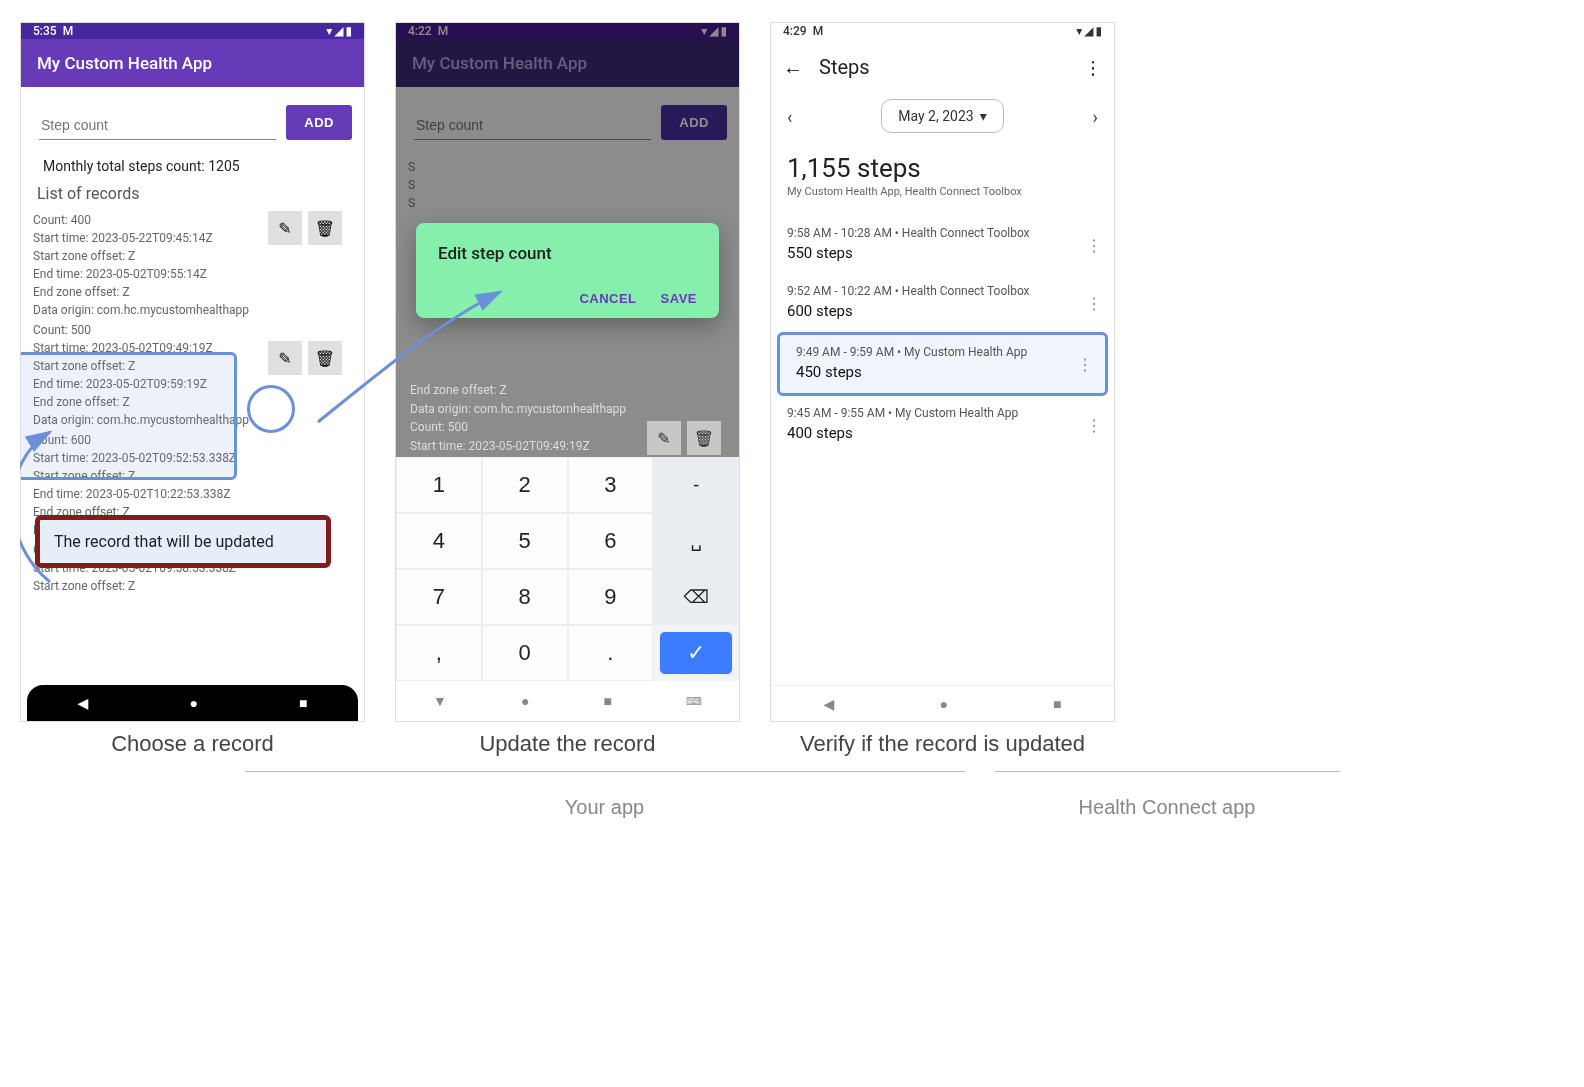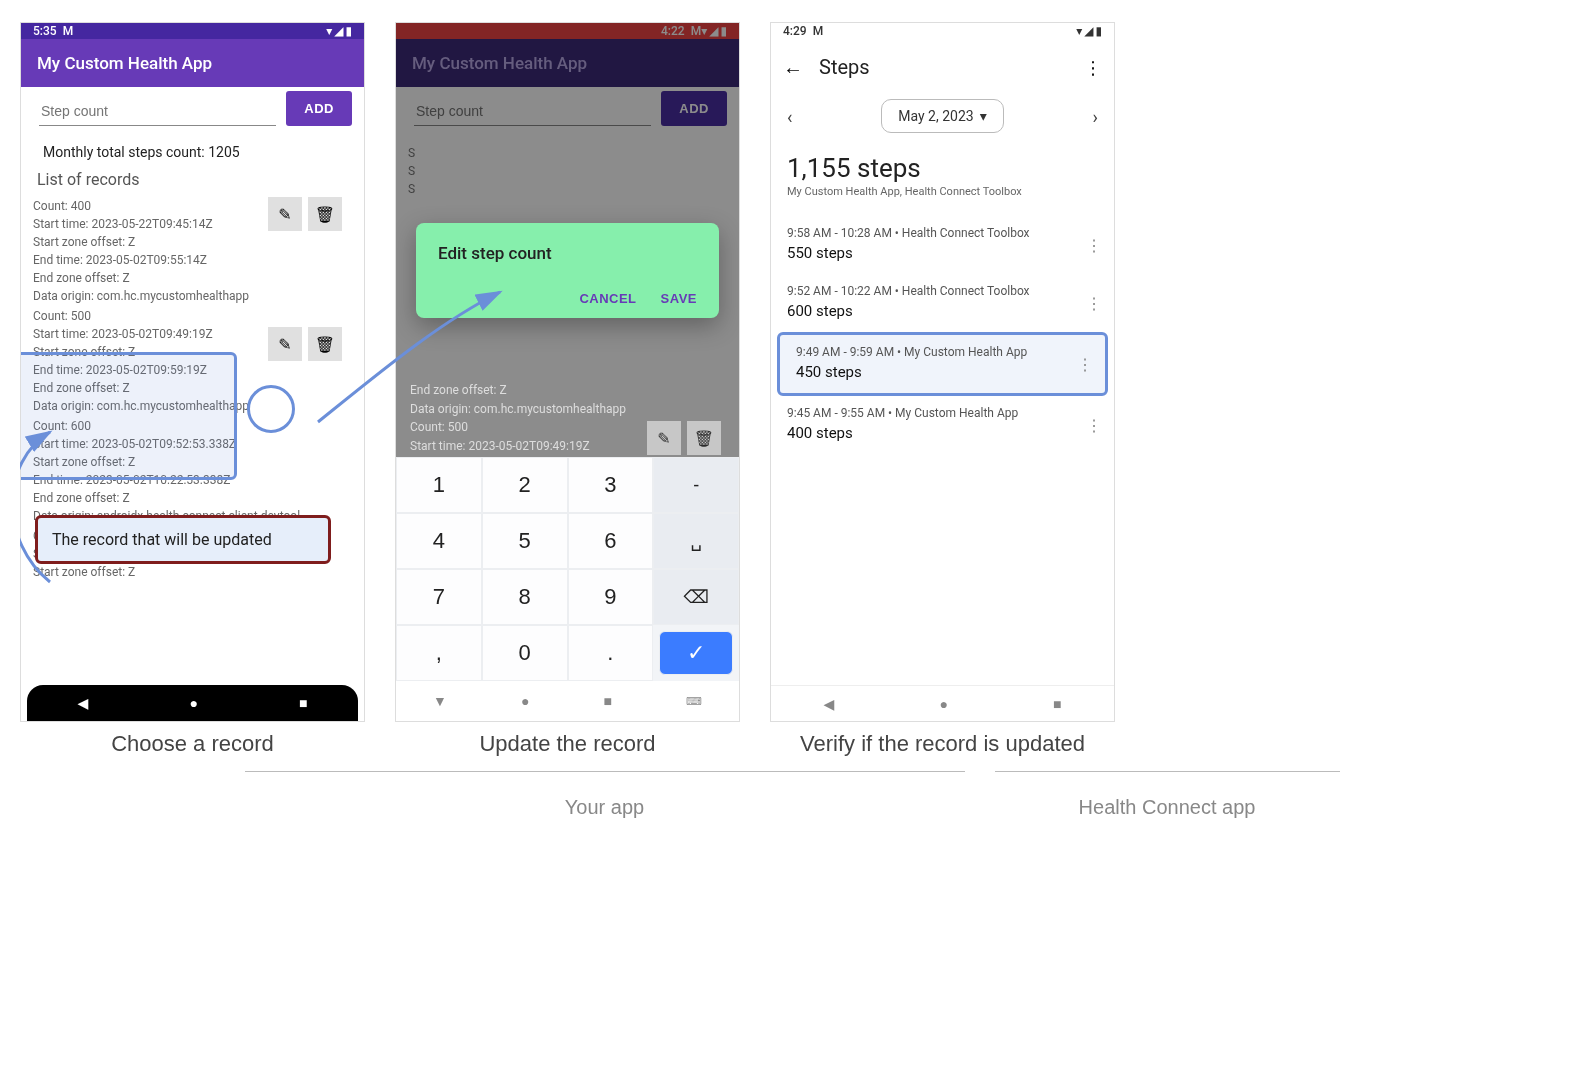--- a/index.html
+++ b/index.html
@@ -5,31 +5,31 @@
   * { box-sizing: border-box; margin: 0; padding: 0; }
   body { font-family: Roboto, Arial, sans-serif; background: #fff; padding: 20px; }
   .row { display: flex; gap: 30px; justify-content: center; align-items: flex-start; }
   .col { display: flex; flex-direction: column; align-items: center; }
   .phone { width: 345px; height: 700px; border: 1px solid #ddd; background: #fff; position: relative; overflow: hidden; }
   .statusbar { height: 16px; background: #4527a0; color: #fff; display: flex; justify-content: space-between; align-items: center; padding: 0 12px; font-size: 12px; font-weight: 500; }
   .statusbar.light { background: #fff; color: #333; }
   .status-left { display: flex; align-items: center; gap: 6px; }
   .status-right { display: flex; align-items: center; gap: 2px; }
   .appbar { height: 48px; background: #673ab7; color: #fff; display: flex; align-items: center; padding: 0 16px; font-size: 17px; font-weight: 500; }
-  .content { padding: 4px 12px; font-size: 13px; color: #333; position: relative; }
+  .content { padding: 18px 12px; font-size: 13px; color: #333; position: relative; }
   .input-row { display: flex; align-items: flex-end; gap: 10px; margin-bottom: 18px; padding-left: 6px; }
   .text-input { flex: 1; border: none; border-bottom: 1px solid #888; padding: 6px 2px; font-size: 14px; color: #888; background: transparent; }
   .add-btn { background: #673ab7; color: #fff; border: none; padding: 10px 18px; font-size: 13px; font-weight: 600; letter-spacing: 0.5px; border-radius: 3px; }
   .total { font-size: 14px; color: #222; margin: 6px 0 10px 10px; }
   .list-title { font-size: 16px; color: #555; margin: 0 0 8px 4px; }
   .record { font-size: 12px; line-height: 1.5; color: #666; padding: 0 0 0 0; position: relative; }
   .record-actions { position: absolute; top: 0; right: 10px; display: flex; gap: 6px; }
   .icon-btn { width: 34px; height: 34px; background: #e0e0e0; display: flex; align-items: center; justify-content: center; border: none; font-size: 16px; }
   .highlight-box { position: absolute; border: 3px solid #6b8fd9; border-radius: 6px; background: rgba(107,143,217,0.12); pointer-events: none; }
-  .annotation { position: absolute; border: 3px solid #7f1d1d; border-radius: 6px; background: #e6eefa; padding: 12px 14px; font-size: 16px; color: #222; z-index: 5; }
+  .annotation { position: absolute; border: 5px solid #7f1d1d; border-radius: 6px; background: #e6eefa; padding: 12px 14px; font-size: 16px; color: #222; z-index: 5; }
   .edit-circle { position: absolute; width: 48px; height: 48px; border: 3px solid #6b8fd9; border-radius: 50%; z-index: 4; pointer-events: none; }
   .navbar { position: absolute; bottom: 0; left: 0; right: 0; height: 36px; background: #000; display: flex; justify-content: space-around; align-items: center; border-radius: 16px 16px 0 0; margin: 0 6px; }
   .navbar.white { background: #fff; border-radius: 0; margin: 0; border-top: 1px solid #eee; }
   .nav-icon { color: #fff; font-size: 14px; }
   .navbar.white .nav-icon { color: #888; }
   .caption { font-size: 22px; color: #444; text-align: center; margin-top: 9px; max-width: 345px; font-family: 'Google Sans', Arial, sans-serif; }
   .group-label { font-size: 20px; color: #888; text-align: center; margin-top: 18px; padding-top: 6px; font-family: 'Google Sans', Arial, sans-serif; }
   .group-underline { border-top: 1px solid #bbb; margin-top: 14px; }
 
   
@@ -152,21 +152,21 @@
         <span class="nav-icon">◀</span>
         <span class="nav-icon">●</span>
         <span class="nav-icon">■</span>
       </div>
     </div>
     <div class="caption">Choose a record</div>
   </div>
 
   <div class="col">
     <div class="phone">
-      <div class="statusbar" style="background:#ef4444;justify-content:flex-end;">
+      <div class="statusbar" style="background:#4c1d95;">
         <div class="status-left">
               <span>4:22</span>
               <span>M</span>
             </div>
         <div class="status-right">
               <span>▾</span>
               <span>◢</span>
               <span>▮</span>
             </div>
       </div>

